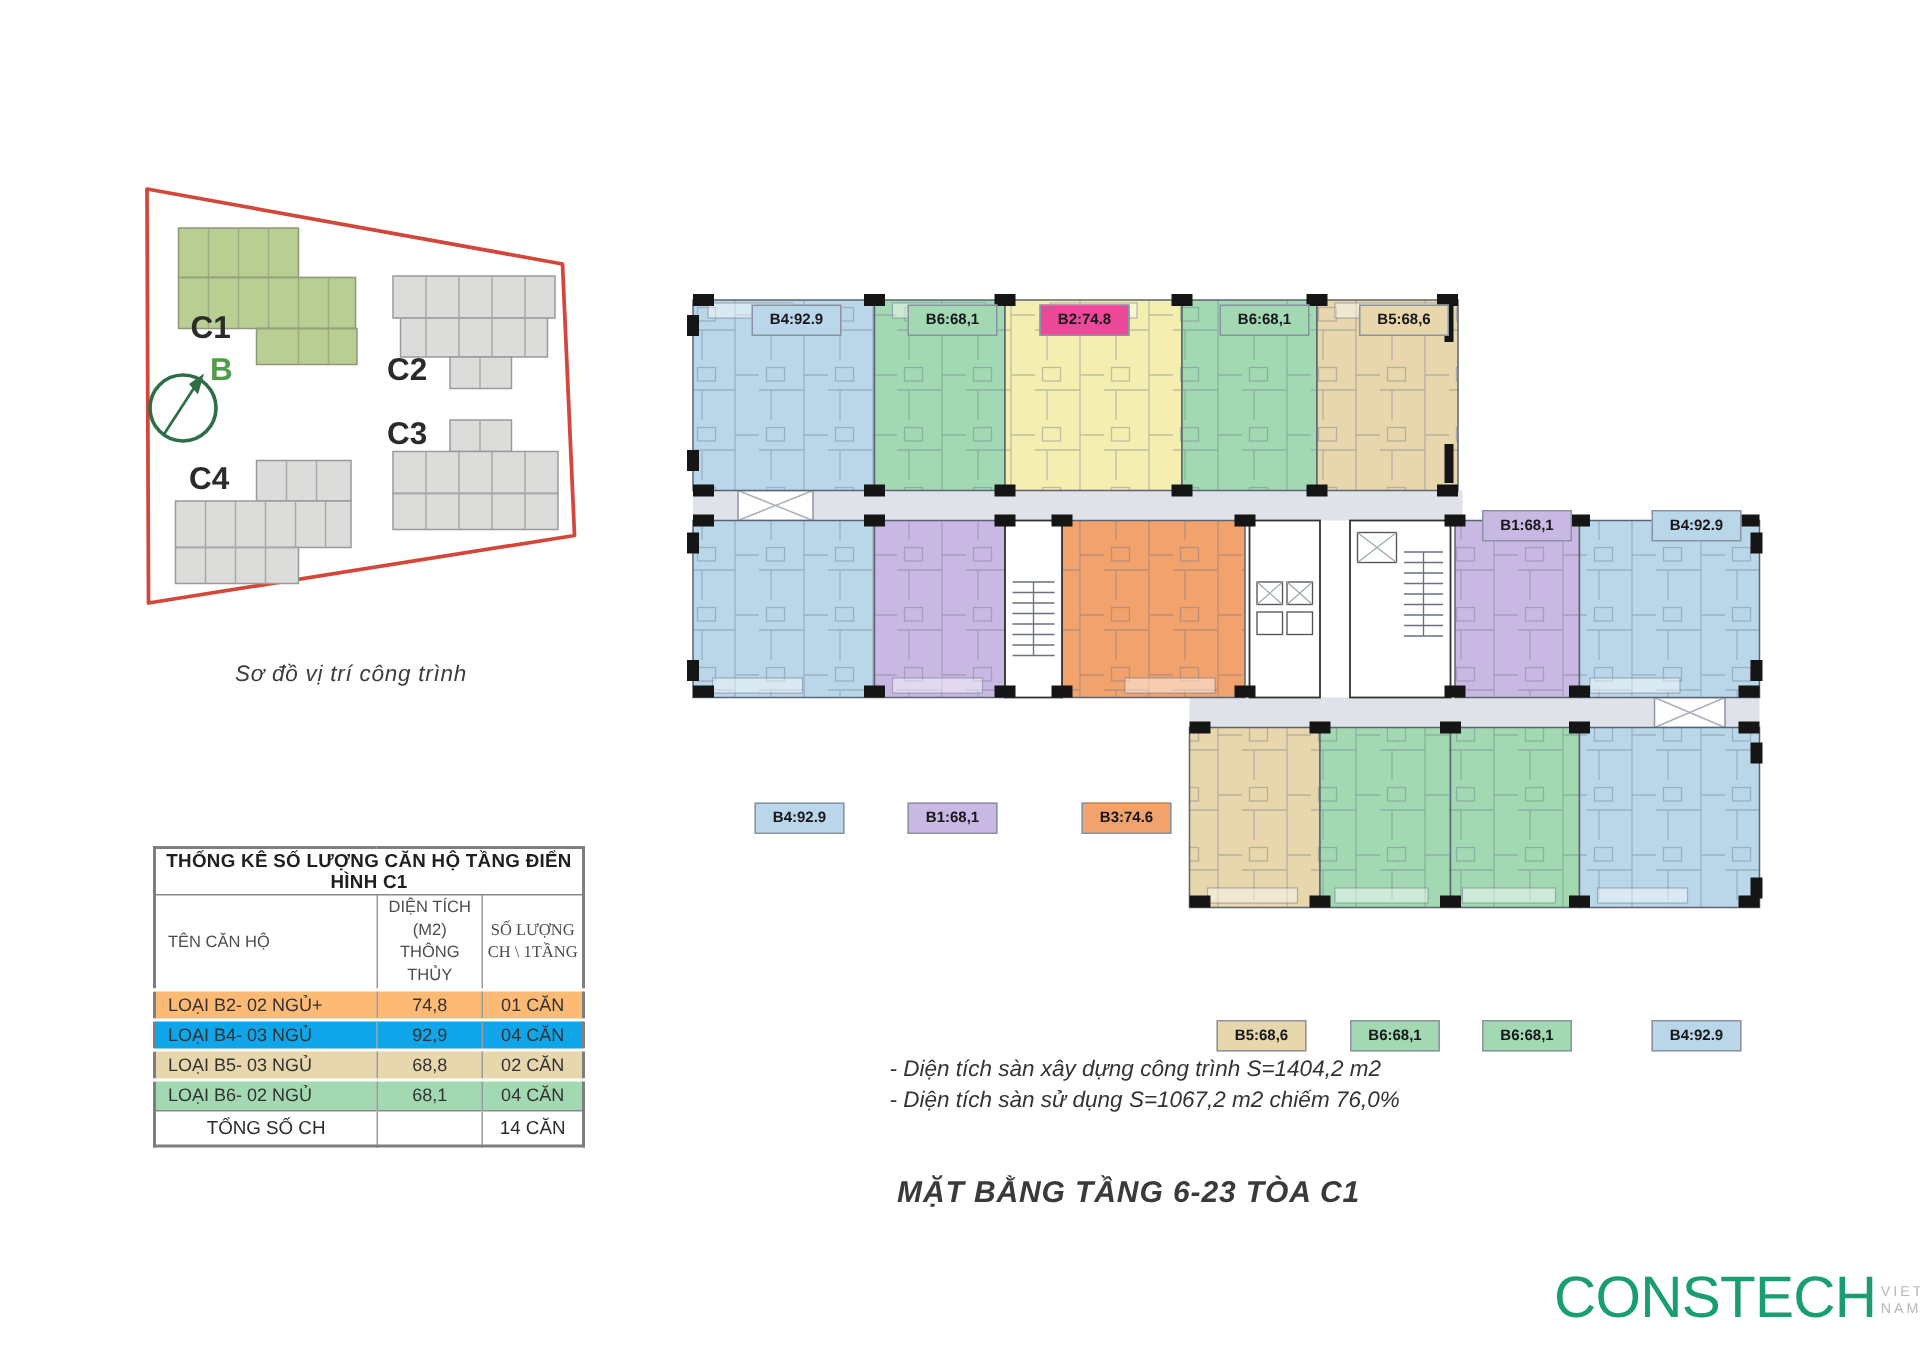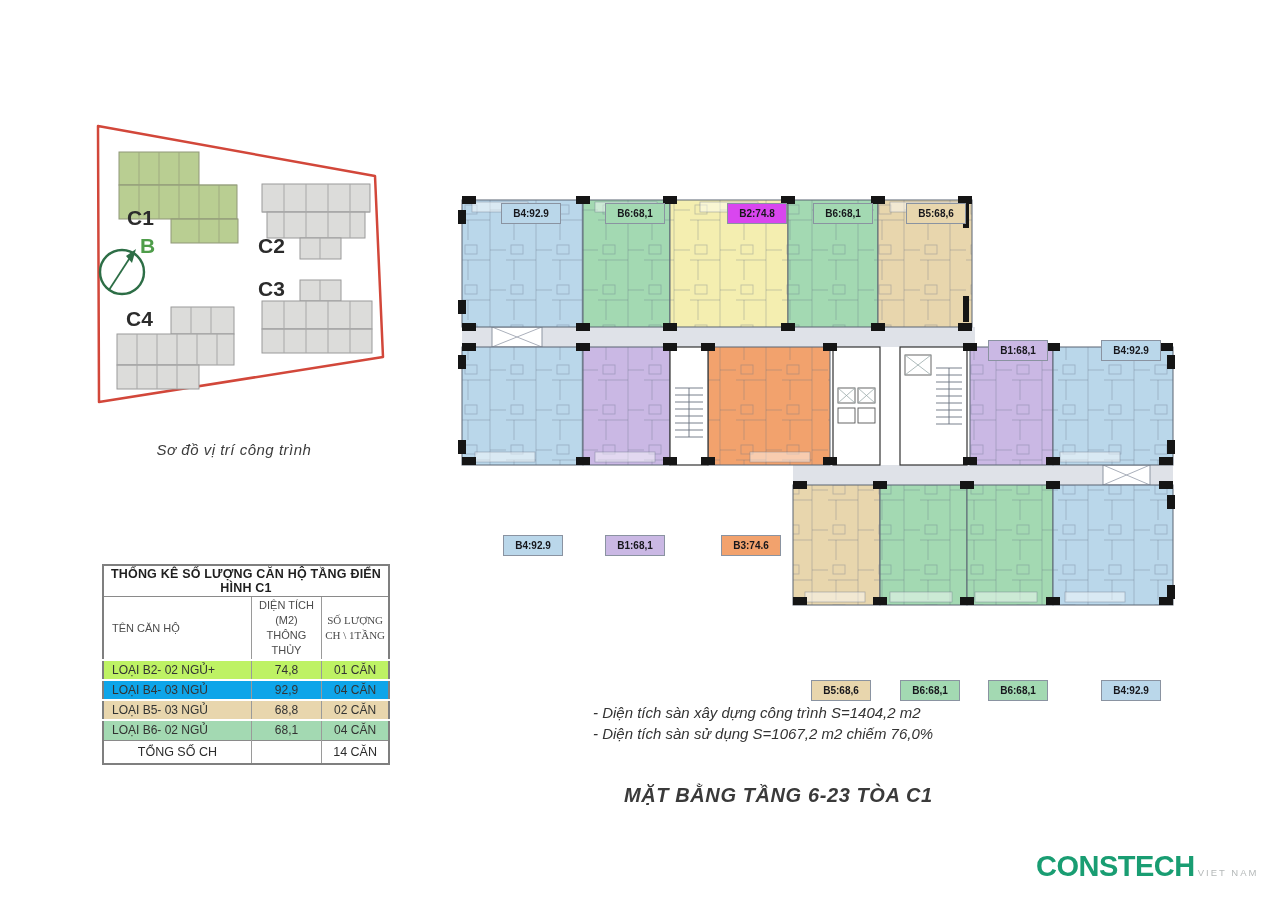--- a/index.html
+++ b/index.html
@@ -21,25 +21,25 @@
   .stat-table .t-head td{height:36px;font-size:11px;color:#4c4c4c;border-bottom:1.5px solid #8a8a8a;
               text-align:center;line-height:15px;}
   .stat-table .t-head td:first-child{text-align:left;padding-left:8px;}
   .stat-table .t-row td{height:20px;border-top:2px solid #ffffff;}
   .stat-table .t-row td:first-child{padding-left:8px;}
   .stat-table .t-row td:nth-child(2),.stat-table .t-row td:nth-child(3){text-align:center;}
   .stat-table .t-foot td{height:24px;border-top:1.5px solid #8a8a8a;text-align:center;font-size:12.5px;color:#2c2c2c;}
   .col-name{width:141px;}.col-area{width:67px;}.col-count{width:64px;font-family:Liberation Serif, serif;}
   
   .notes{position:absolute;left:593px;top:702px;font-size:15px;font-style:italic;color:#333;line-height:21px;}
-  .main-title{position:absolute;left:624px;top:784px;font-size:20px;font-style:italic;font-weight:600;
+  .main-title{position:absolute;left:598px;top:784px;font-size:20px;font-style:italic;font-weight:600;
               color:#3a3a3a;letter-spacing:.6px;}
   
   .logo{position:absolute;left:1036px;top:850px;display:flex;align-items:flex-end;}
-  .logo-name{font-size:29px;font-weight:bold;color:#199d72;letter-spacing:-.5px;line-height:32px;}
+  .logo-name{font-size:39px;font-weight:normal;color:#199d72;letter-spacing:-.5px;line-height:32px;}
   .logo-sub{font-size:9.5px;color:#b5b9b9;letter-spacing:2px;margin-left:3px;margin-bottom:4px;}
 </style>
 </head>
 <body>
 
 <div class="canvas">
 
   <svg width="1280" height="906" viewBox="0 0 1280 906">
     <defs>
       <pattern id="rooms" width="46" height="40" patternUnits="userSpaceOnUse">
@@ -237,21 +237,21 @@
         <rect x="1167" y="355" width="8" height="14"></rect>
           <rect x="1167" y="440" width="8" height="14"></rect>
         <rect x="1167" y="495" width="8" height="14"></rect>
           <rect x="1167" y="585" width="8" height="14"></rect>
       </g>
     </g>
   </svg>
 
   <div class="chip" style="left: 501px; top: 155px; background-color: rgb(186, 215, 234);">B4:92.9</div>
   <div class="chip" style="left: 605px; top: 155px; background-color: rgb(163, 217, 178);">B6:68,1</div>
-  <div class="chip" style="left: 727px; top: 155px; background-color: #d946ef;">B2:74.8</div>
+  <div class="chip" style="left: 693px; top: 155px; background-color: #ec4899;">B2:74.8</div>
   <div class="chip" style="left: 813px; top: 155px; background-color: rgb(163, 217, 178);">B6:68,1</div>
   <div class="chip" style="left: 906px; top: 155px; background-color: rgb(232, 214, 173);">B5:68,6</div>
 
   <div class="chip" style="left: 988px; top: 292px; background-color: rgb(202, 184, 228);">B1:68,1</div>
   <div class="chip" style="left: 1101px; top: 292px; background-color: rgb(186, 215, 234);">B4:92.9</div>
 
   <div class="chip" style="left: 503px; top: 487px; background-color: rgb(186, 215, 234);">B4:92.9</div>
   <div class="chip" style="left: 605px; top: 487px; background-color: rgb(202, 184, 228);">B1:68,1</div>
   <div class="chip" style="left: 721px; top: 487px; background-color: rgb(242, 162, 109);">B3:74.6</div>
 
@@ -271,21 +271,21 @@
       <td class="col-name">TÊN CĂN HỘ</td>
       <td class="col-area">
         <div>DIỆN TÍCH (M2)</div>
         <div>THÔNG THỦY</div>
       </td>
       <td class="col-count">
         <div>SỐ LƯỢNG</div>
         <div>CH \ 1TẦNG</div>
       </td>
     </tr>
-    <tr class="t-row" style="background-color: #bef264;">
+    <tr class="t-row" style="background-color: #fdba74;">
       <td>LOẠI B2- 02 NGỦ+</td>
           <td>74,8</td>
           <td>01 CĂN</td>
         </tr>
     <tr class="t-row" style="background-color: #0ea5e9;">
       <td>LOẠI B4- 03 NGỦ</td>
           <td>92,9</td>
           <td>04 CĂN</td>
         </tr>
     <tr class="t-row" style="background-color: rgb(232, 214, 173); padding-left: 25px;">

